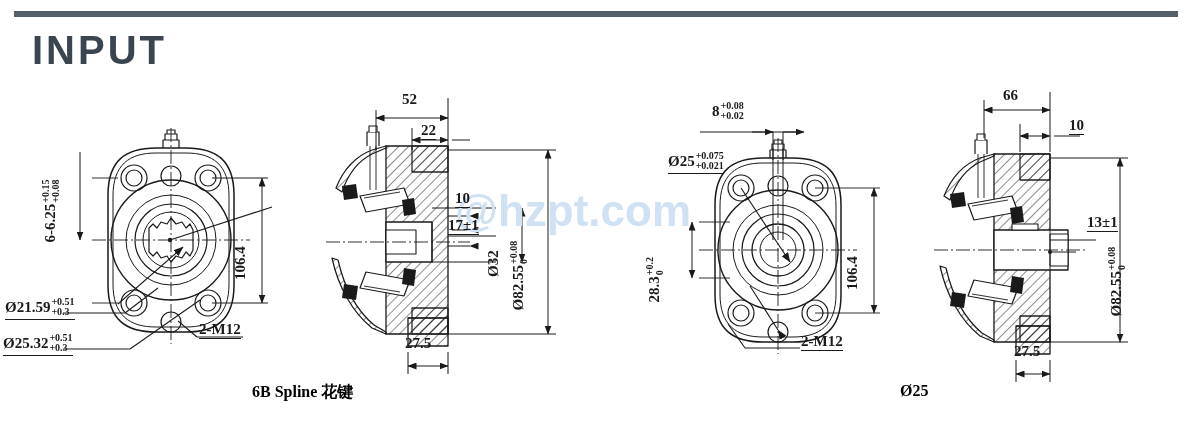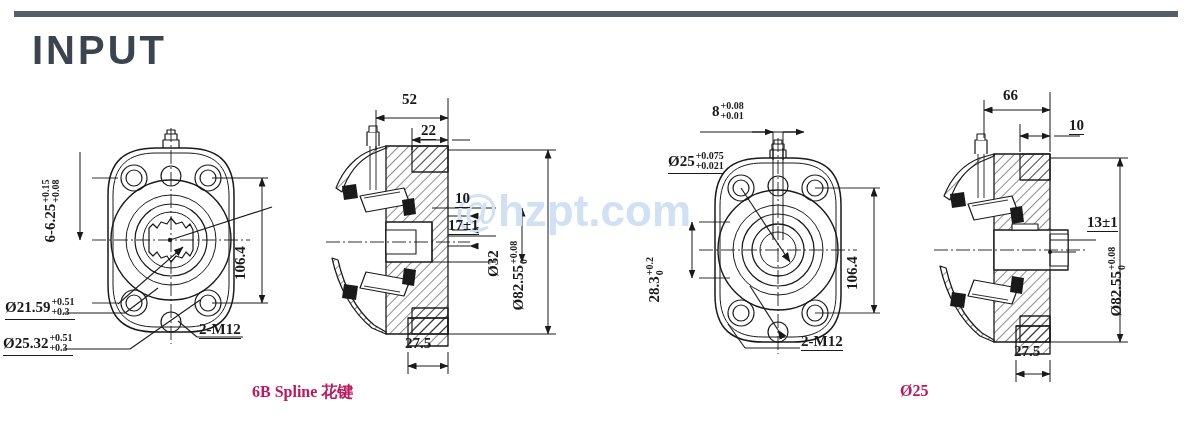--- a/index.html
+++ b/index.html
@@ -56,21 +56,21 @@
     letter-spacing: 0px;
     white-space: nowrap;
     pointer-events: none;
     user-select: none;
   }
   .caption {
     position: absolute;
     font-family: "Liberation Serif", "DejaVu Serif", serif;
     font-size: 16px;
     font-weight: bold;
-    color: #be185d;
+    color: #000000;
     white-space: nowrap;
   }
   .dim {
     position: absolute;
     font-family: "Liberation Serif", "DejaVu Serif", serif;
     font-size: 15px;
     font-weight: bold;
     color: #1a1a1a;
     white-space: nowrap;
     line-height: 1;
@@ -401,21 +401,21 @@
 
   <div class="dim rot" style="left:530px; top:290px;">
     <span>Ø82.55</span><span class="tolstack"><span>+0.08</span><span>0</span></span>
   </div>
 
   <div class="dim" style="left:405px; top:336px;">27.5</div>
 
   <div class="caption" style="left:252px; top:382px;">6B Spline 花键</div>
 
   <div class="dim" style="left:712px; top:102px;">
-    <span>8</span><span class="tolstack"><span>+0.08</span><span>+0.01</span></span>
+    <span>8</span><span class="tolstack"><span>+0.08</span><span>+0.02</span></span>
   </div>
 
   <div class="dim lbl-underline" style="left:668px; top:152px;">
     <span>Ø25</span><span class="tolstack"><span>+0.075</span><span>+0.021</span></span>
   </div>
 
   <div class="dim rot" style="left:666px; top:282px;">
     <span>28.3</span><span class="tolstack"><span>+0.2</span><span>0</span></span>
   </div>
 

